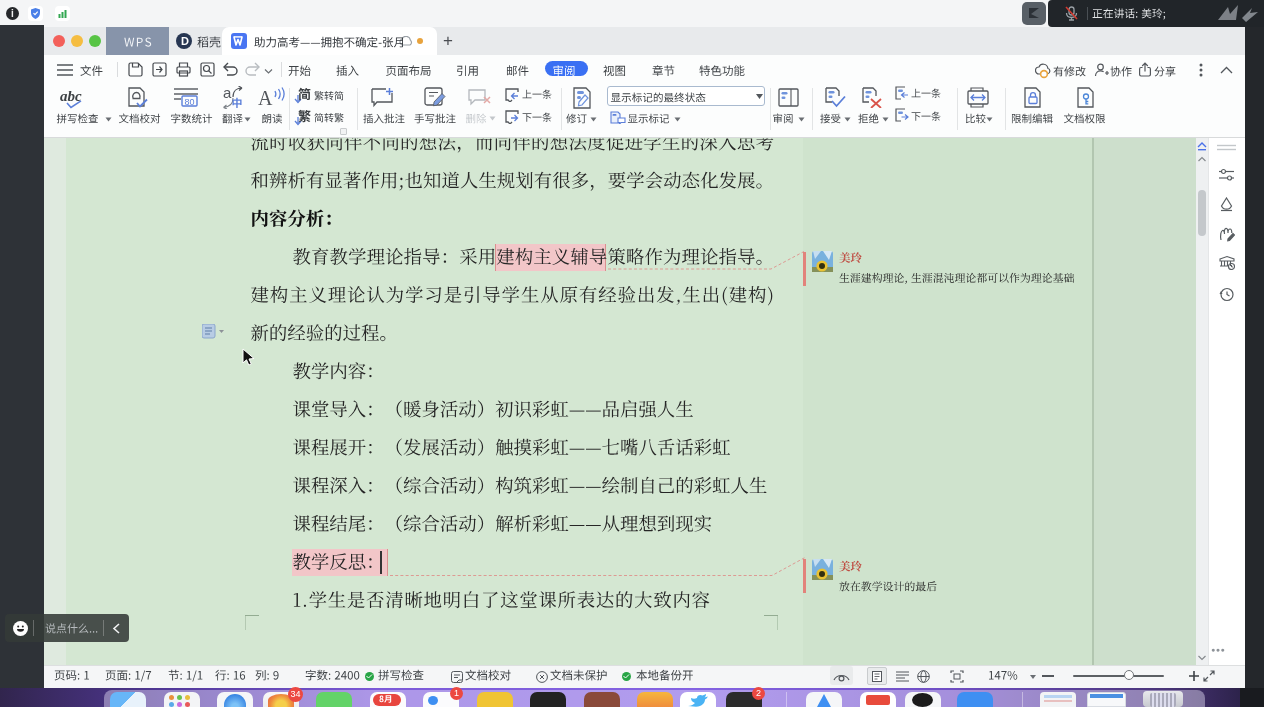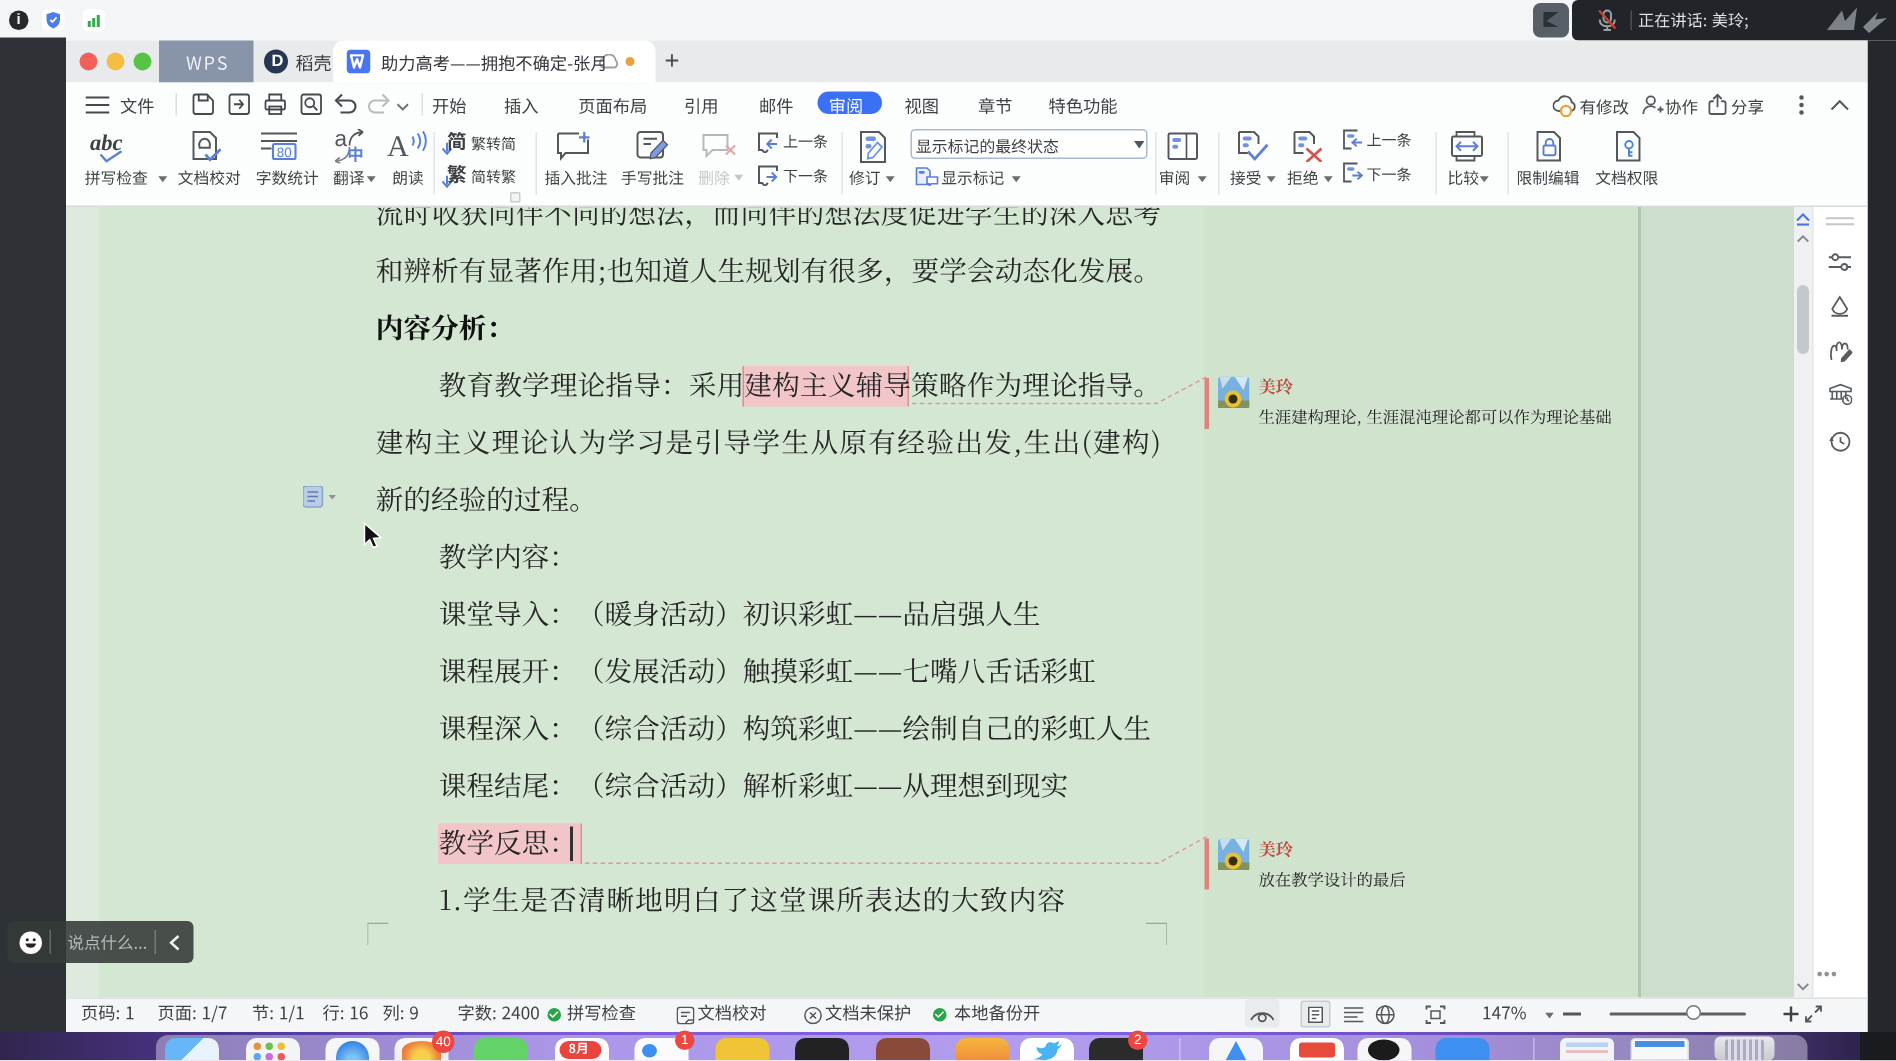--- a/index.html
+++ b/index.html
@@ -495,21 +495,21 @@
 <div class="abs" style="left:169px;top:695px;width:5px;height:5px;border-radius:50%;background:#e8913d"></div>
     <div class="abs" style="left:177px;top:695px;width:5px;height:5px;border-radius:50%;background:#68c24f"></div>
     <div class="abs" style="left:185px;top:695px;width:5px;height:5px;border-radius:50%;background:#e8bf3d"></div>
     <div class="abs" style="left:169px;top:702px;width:5px;height:5px;border-radius:50%;background:#5aa9e8"></div>
     <div class="abs" style="left:177px;top:702px;width:5px;height:5px;border-radius:50%;background:#ca6be0"></div>
     <div class="abs" style="left:185px;top:702px;width:5px;height:5px;border-radius:50%;background:#e85a5a"></div>
 <div class="abs" style="left:217px;top:692px;width:36px;height:15px;border-radius:7px 7px 0 0;background:#f5f6f8"></div>
 <div class="abs" style="left:224px;top:694px;width:22px;height:13px;border-radius:11px 11px 0 0;background:radial-gradient(circle at 50% 100%,#7ec3f7 20%,#2f7de0 80%)"></div>
 <div class="abs" style="left:263px;top:692px;width:36px;height:15px;border-radius:7px 7px 0 0;background:linear-gradient(180deg,#f8f8f8,#eee)"></div>
 <div class="abs" style="left:268px;top:694px;width:26px;height:13px;border-radius:50% 50% 0 0;background:radial-gradient(circle at 50% 90%,#f5cf4a 30%,#ef8e3c 60%,#e25746 100%)"></div>
-<div class="abs" style="left:288px;top:687px;width:15px;height:15px;border-radius:50%;background:#ec4841;color:#fff;font-size:9px;text-align:center;line-height:15px">40</div>
+<div class="abs" style="left:288px;top:687px;width:15px;height:15px;border-radius:50%;background:#ec4841;color:#fff;font-size:9px;text-align:center;line-height:15px">34</div>
 <div class="abs" style="left:316px;top:692px;width:36px;height:15px;border-radius:7px 7px 0 0;background:#63d368"></div>
 <div class="abs" style="left:370px;top:692px;width:36px;height:15px;border-radius:7px 7px 0 0;background:#fbfbfd"></div>
 <div class="abs" style="left:373px;top:694px;width:28px;height:12px;border-radius:6px;background:#e8453e"></div>
 <div class="abs" style="left:423px;top:692px;width:36px;height:15px;border-radius:7px 7px 0 0;background:#fbfbfd"></div>
 <div class="abs" style="left:428px;top:696px;width:10px;height:9px;border-radius:50%;background:#3e8ff2"></div>
 <div class="abs" style="left:450px;top:687px;width:13px;height:13px;border-radius:50%;background:#ec4841;color:#fff;font-size:9px;text-align:center;line-height:13px">1</div>
 <div class="abs" style="left:477px;top:692px;width:36px;height:15px;border-radius:7px 7px 0 0;background:#f0c434"></div>
 <div class="abs" style="left:530px;top:692px;width:36px;height:15px;border-radius:7px 7px 0 0;background:#222"></div>
 <div class="abs" style="left:584px;top:692px;width:36px;height:15px;border-radius:7px 7px 0 0;background:#8a4a3a"></div>
 <div class="abs" style="left:637px;top:692px;width:36px;height:15px;border-radius:7px 7px 0 0;background:linear-gradient(180deg,#f6b63c,#ef8e3c)"></div>

